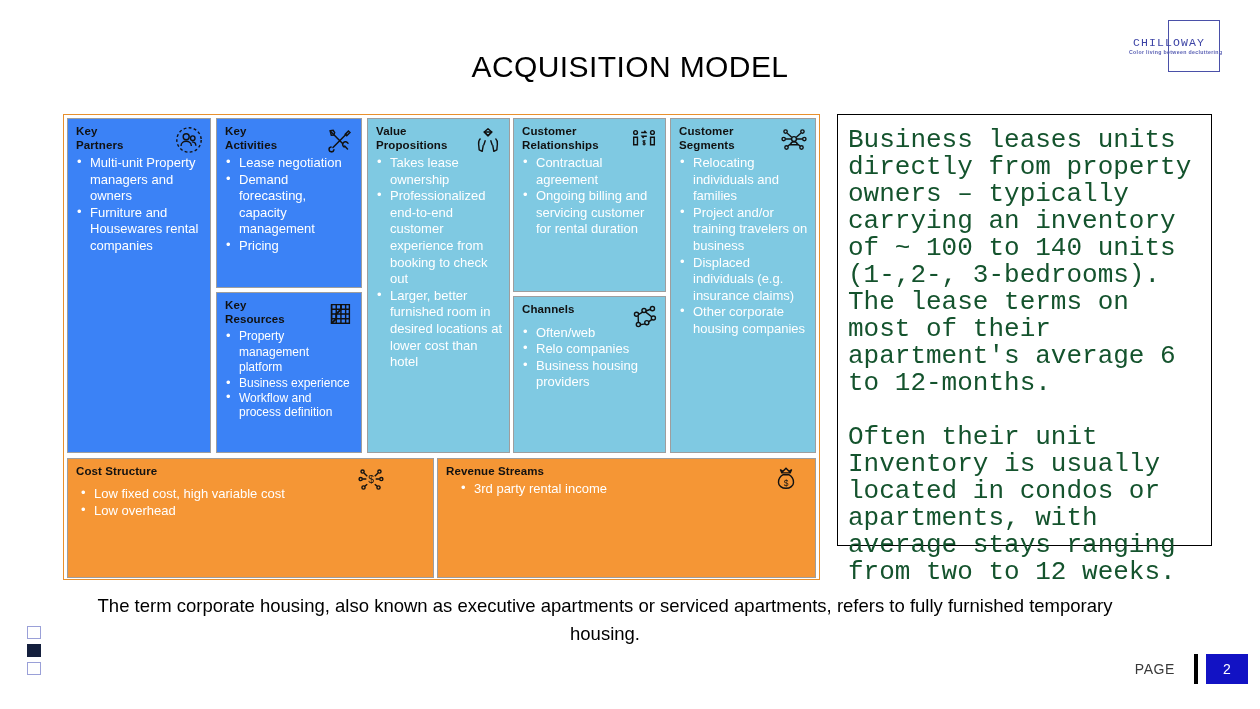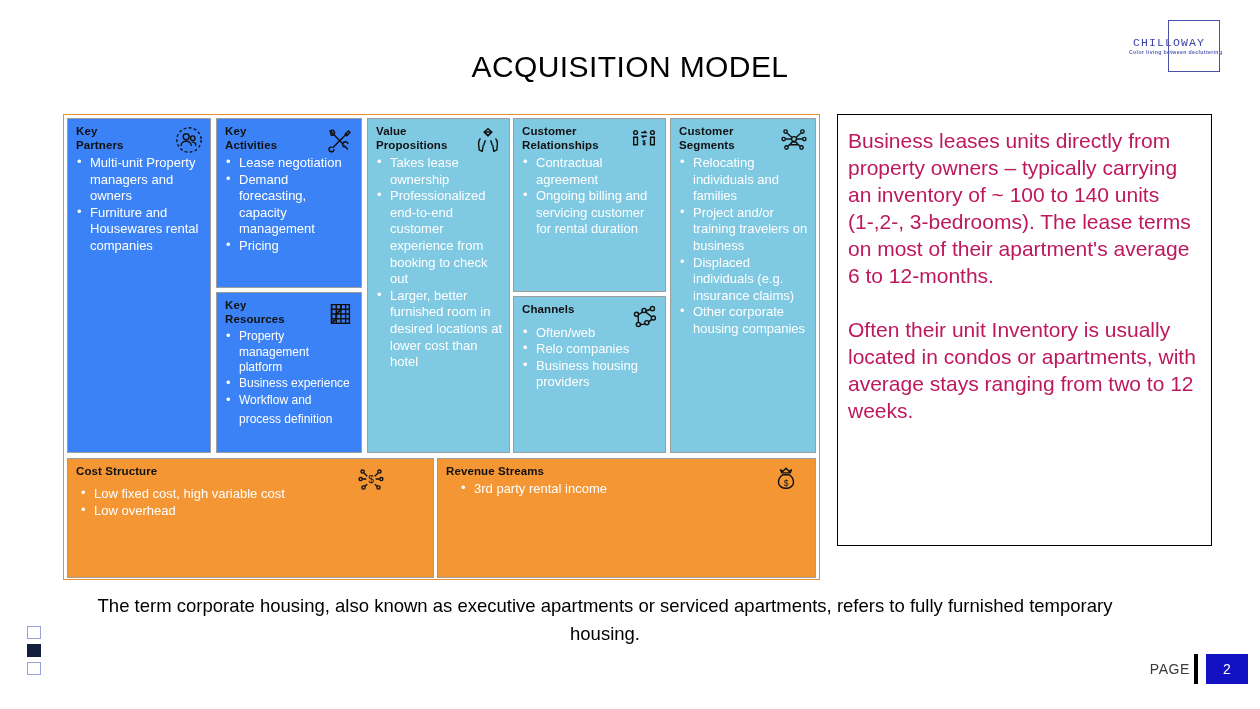--- a/index.html
+++ b/index.html
@@ -139,23 +139,24 @@
     top: 114px;
     width: 375px;
     height: 432px;
     border: 1.6px solid #000000;
     box-sizing: border-box;
     background: #ffffff;
     padding: 12px 10px 0 10px;
   }
   .desc-panel p {
     margin: 0;
-    font-size: 21px;
+    font-size: 26px;
     line-height: 27px;
-    color: #be185d;
+    color: #14532d;
+    font-family: Liberation Mono, monospace;
   }
   .desc-panel p + p { margin-top: 27px; }
 
   
   .caption {
     position: absolute;
     left: 70px;
     top: 592px;
     width: 1070px;
     text-align: center;
@@ -186,21 +187,21 @@
     right: 12px;
     top: 653px;
     display: flex;
     align-items: center;
     height: 32px;
   }
   .page-label {
     font-size: 14px;
     color: #3a3a3a;
     letter-spacing: 0.6px;
-    margin-right: 4px;
+    margin-right: 19px;
   }
   .page-tick {
     width: 4px;
     height: 30px;
     background: #000000;
     margin-right: 8px;
   }
   .page-num {
     width: 42px;
     height: 30px;
@@ -278,21 +279,21 @@
         <path d="M7 26l5-5v-5l5-5V6" stroke-width="2"></path>
       </svg>
     </div>
     <div class="block-head">
       <span>Key</span>
       <span class="l2">Resources</span>
     </div>
     <ul class="bul" style="font-size:12px;">
       <li style="font-size:12px;line-height:15.5px;">Property management platform</li>
       <li style="font-size:12px;line-height:15.5px;">Business experience</li>
-      <li style="font-size:12px;line-height:19px;">Workflow and process definition</li>
+      <li style="font-size:12px;line-height:14px;">Workflow and process definition</li>
     </ul>
   </div>
 
   <div class="block blue" style="left:303px; top:3px; width:143px; height:335px;">
     <div class="block-icon">
       <svg viewBox="0 0 32 32" fill="none" stroke="#111" stroke-width="1.5" stroke-linejoin="round">
         <path d="M16 4l4 3.5-4 4-4-4z"></path>
         <path d="M12 7.5h8l-4 4z"></path>
         <path d="M8 14.5c-1.6 1.4-2.2 3.6-2 6l.6 6 3.2 1.6 1.2-6.6"></path>
         <path d="M24 14.5c1.6 1.4 2.2 3.6 2 6l-.6 6-3.2 1.6-1.2-6.6"></path>

